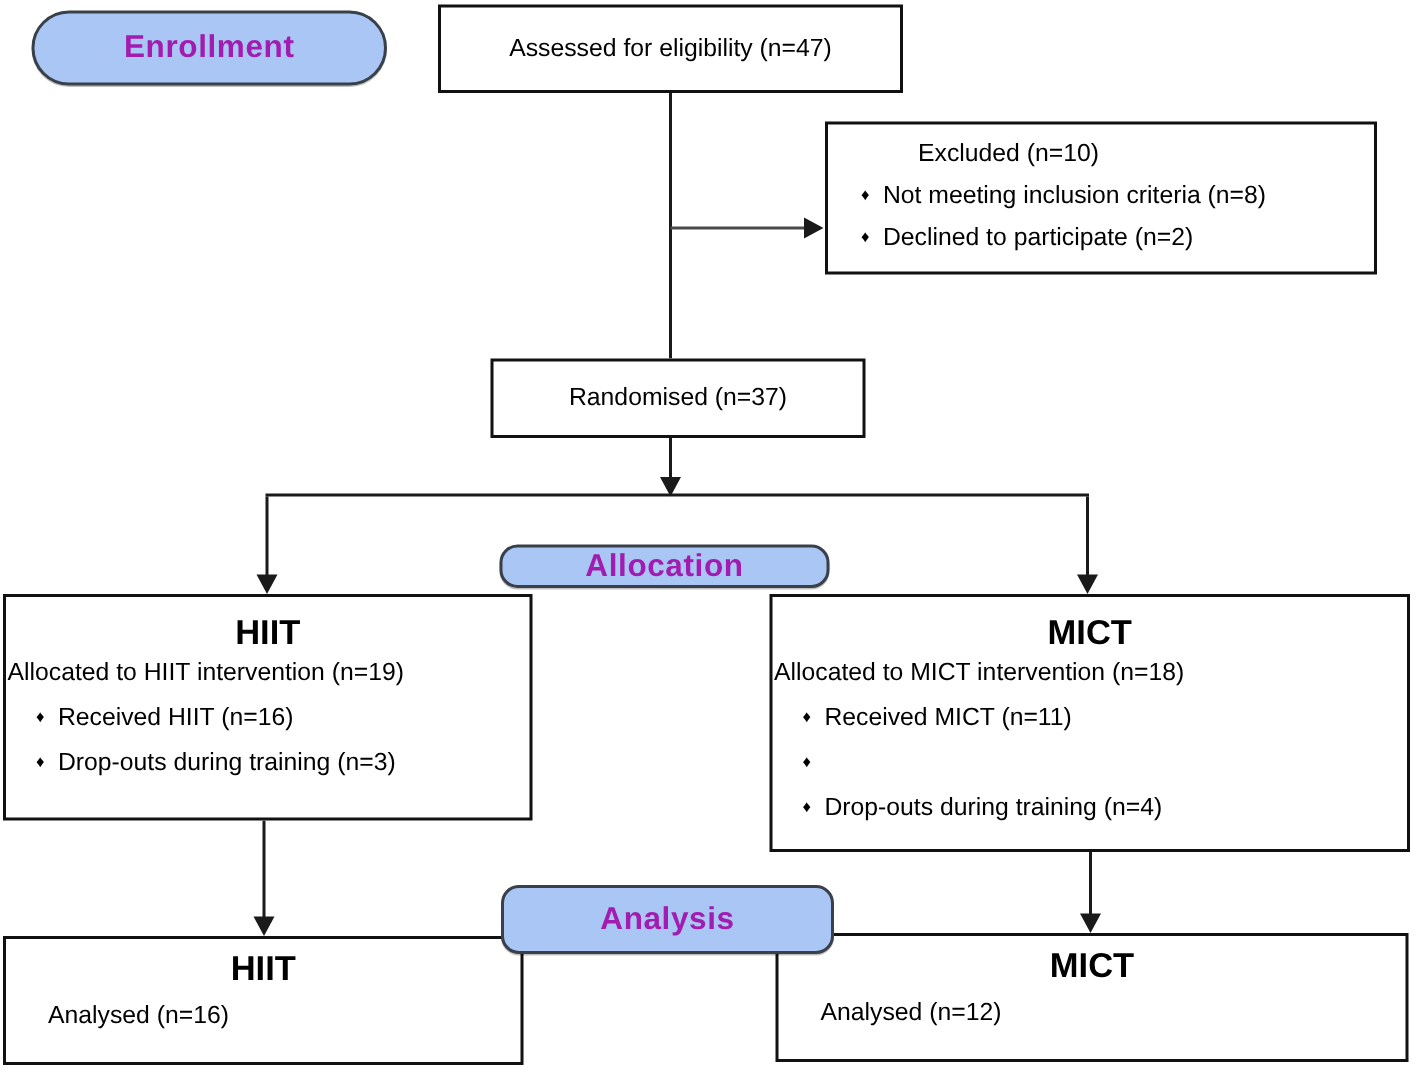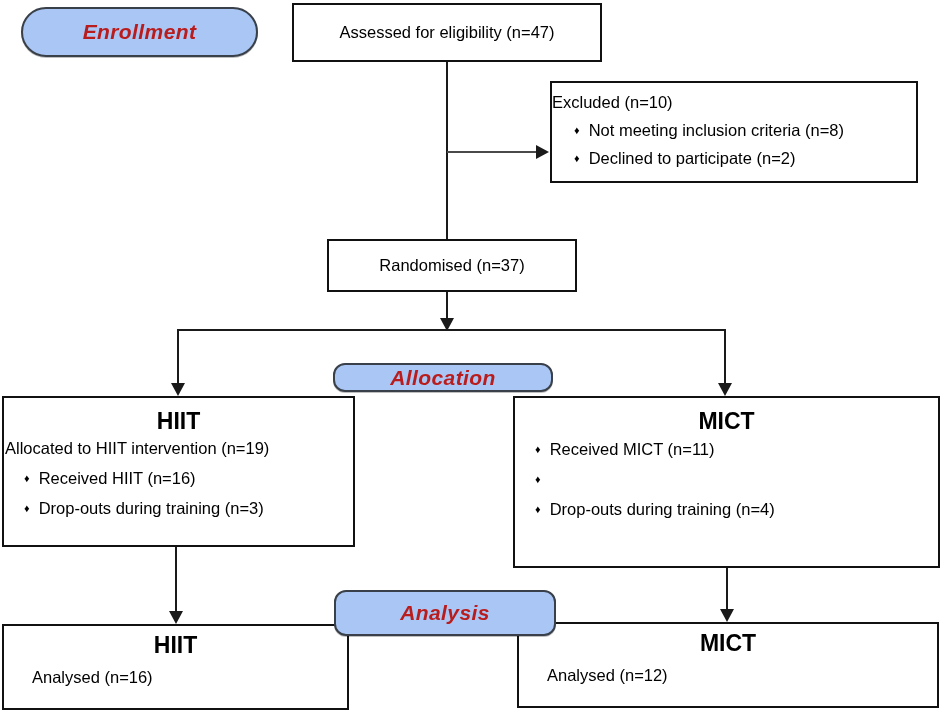--- a/index.html
+++ b/index.html
@@ -35,24 +35,23 @@
     box-sizing: border-box;
     background: #a9c6f4;
     border: 2.5px solid #39404a;
     border-radius: 12px;
     display: flex;
     align-items: center;
     justify-content: center;
     font-weight: bold;
     font-size: 21px;
     letter-spacing: 0.4px;
-    color: #b91c1c;
+    color: #a21caf;
     z-index: 6;
     box-shadow: 0 1px 0 rgba(0,0,0,0.25);
-    font-style: italic;
   }
   .badge.pill { border-radius: 25px; }
   .connector {
     position: absolute;
     background: #1a1a1a;
     z-index: 1;
   }
   .connector.gray { background: #4a4a4a; }
   .arrow-down {
     position: absolute;
@@ -87,21 +86,23 @@
     padding-left: 20px;
     line-height: 30px;
   }
   .bullet-row .diamond {
     font-size: 11px;
     margin-right: 9px;
     color: #000;
   }
   .excluded-content { padding-top: 5px; }
   .excluded-content .title {
+    padding-left: 16px;
     line-height: 28px;
+    margin-left: 44px;
   }
   .excluded-content .bullet-row {
     padding-left: 22px;
     line-height: 28px;
   }
   .analysis-line {
     padding-left: 28px;
     line-height: 30px;
     margin-top: 4px;
   }
@@ -151,20 +152,21 @@
       <span>Received HIIT (n=16)</span>
     </div>
     <div class="bullet-row">
       <span class="diamond">♦</span>
       <span>Drop-outs during training (n=3)</span>
     </div>
   </div>
 
   <div class="box pad-top" style="left:513px; top:396px; width:427px; height:172px;">
     <div class="group-title">MICT</div>
+    <div class="body-line">Allocated to MICT intervention (n=18)</div>
     <div class="bullet-row">
       <span class="diamond">♦</span>
       <span>Received MICT (n=11)</span>
     </div>
     <div class="bullet-row">
       <span class="diamond">♦</span>
     </div>
     <div class="bullet-row">
       <span class="diamond">♦</span>
       <span>Drop-outs during training (n=4)</span>

